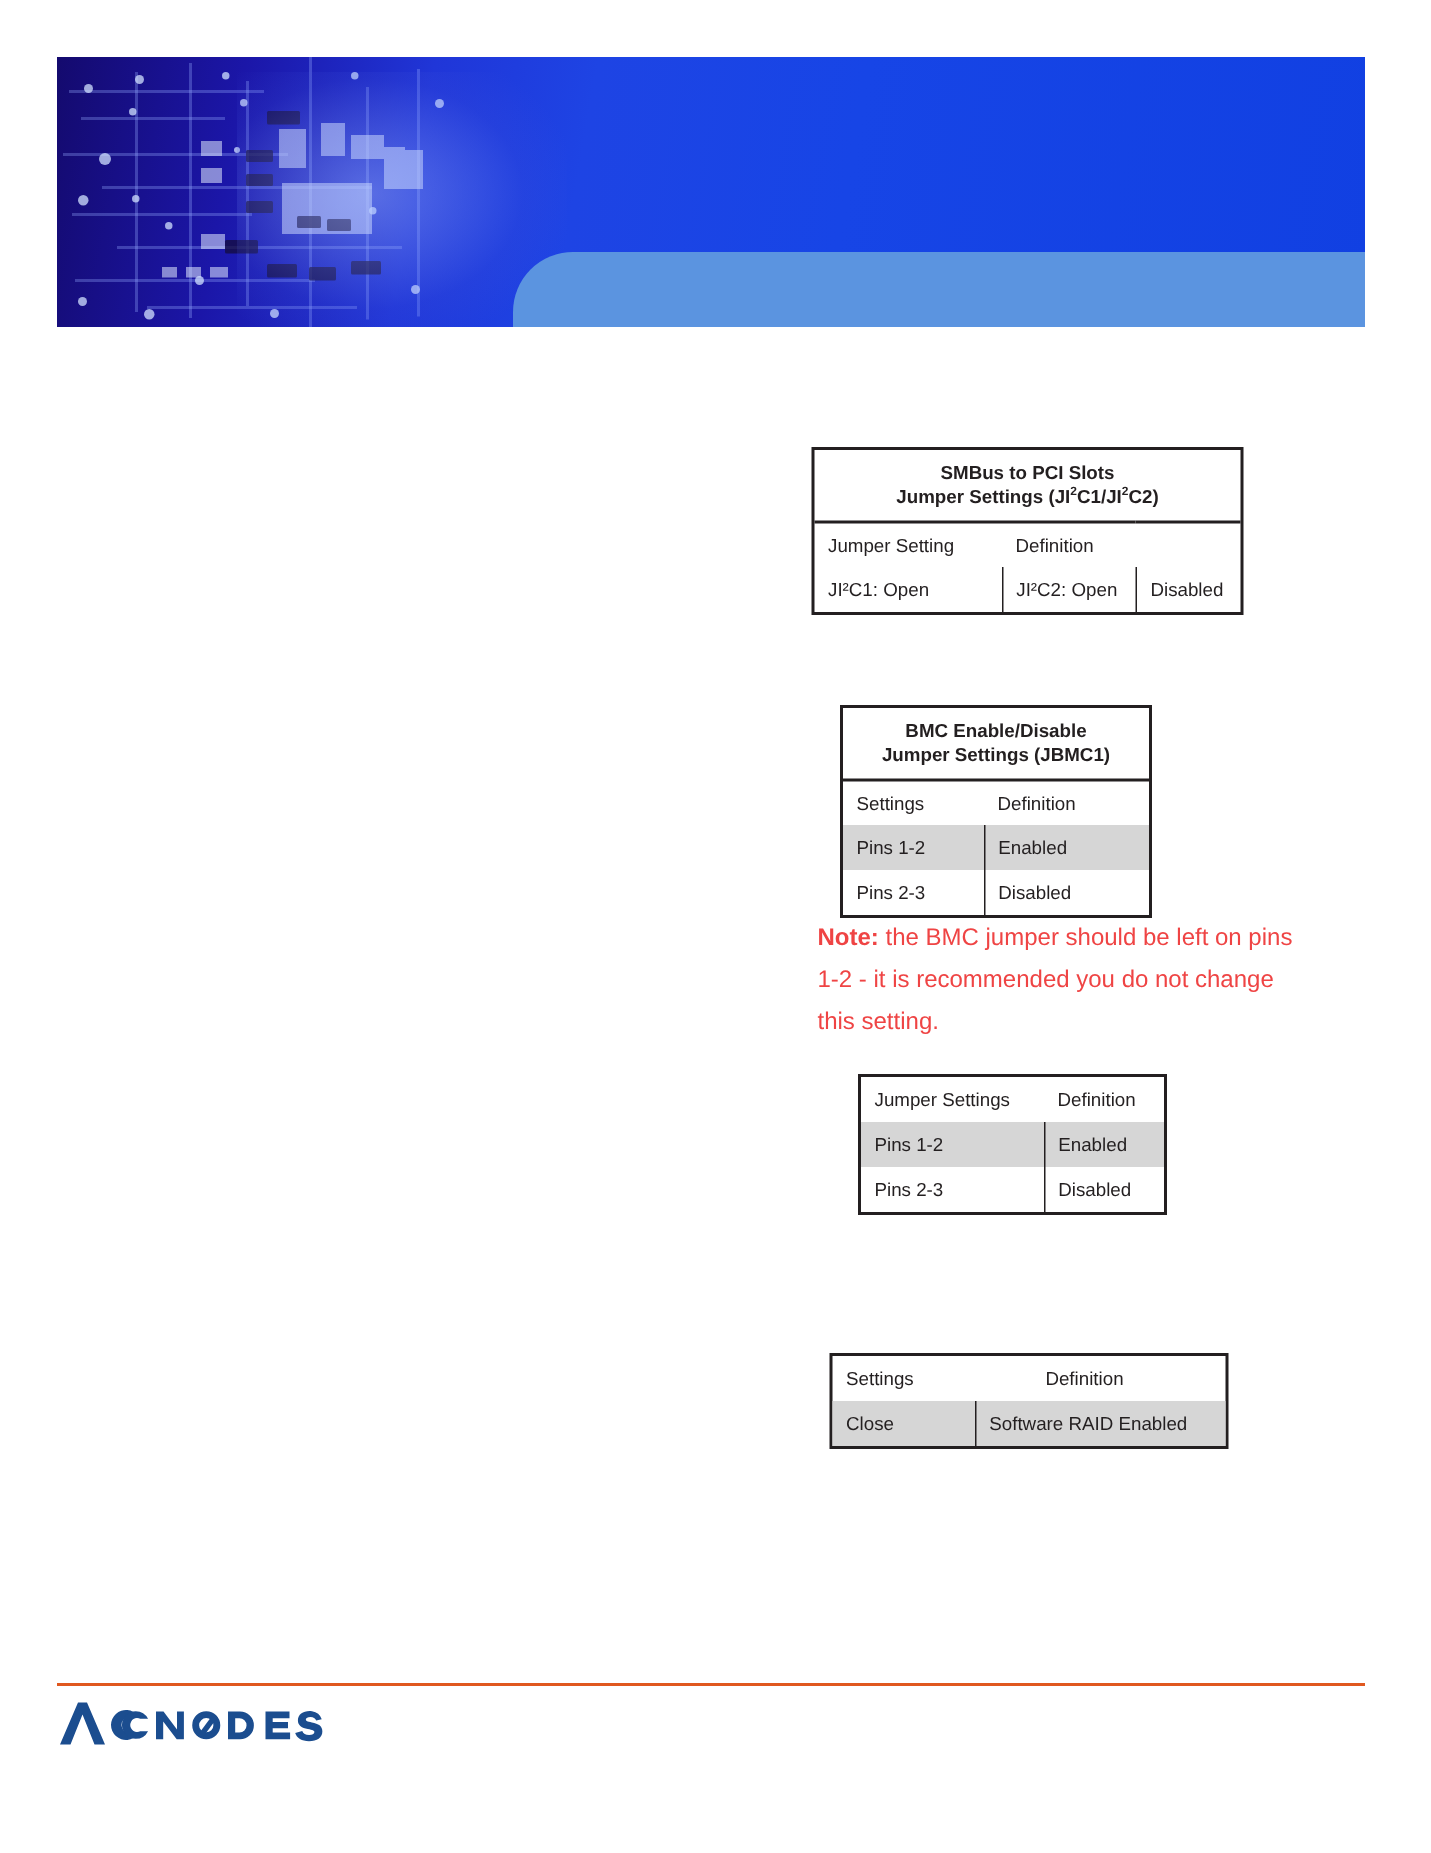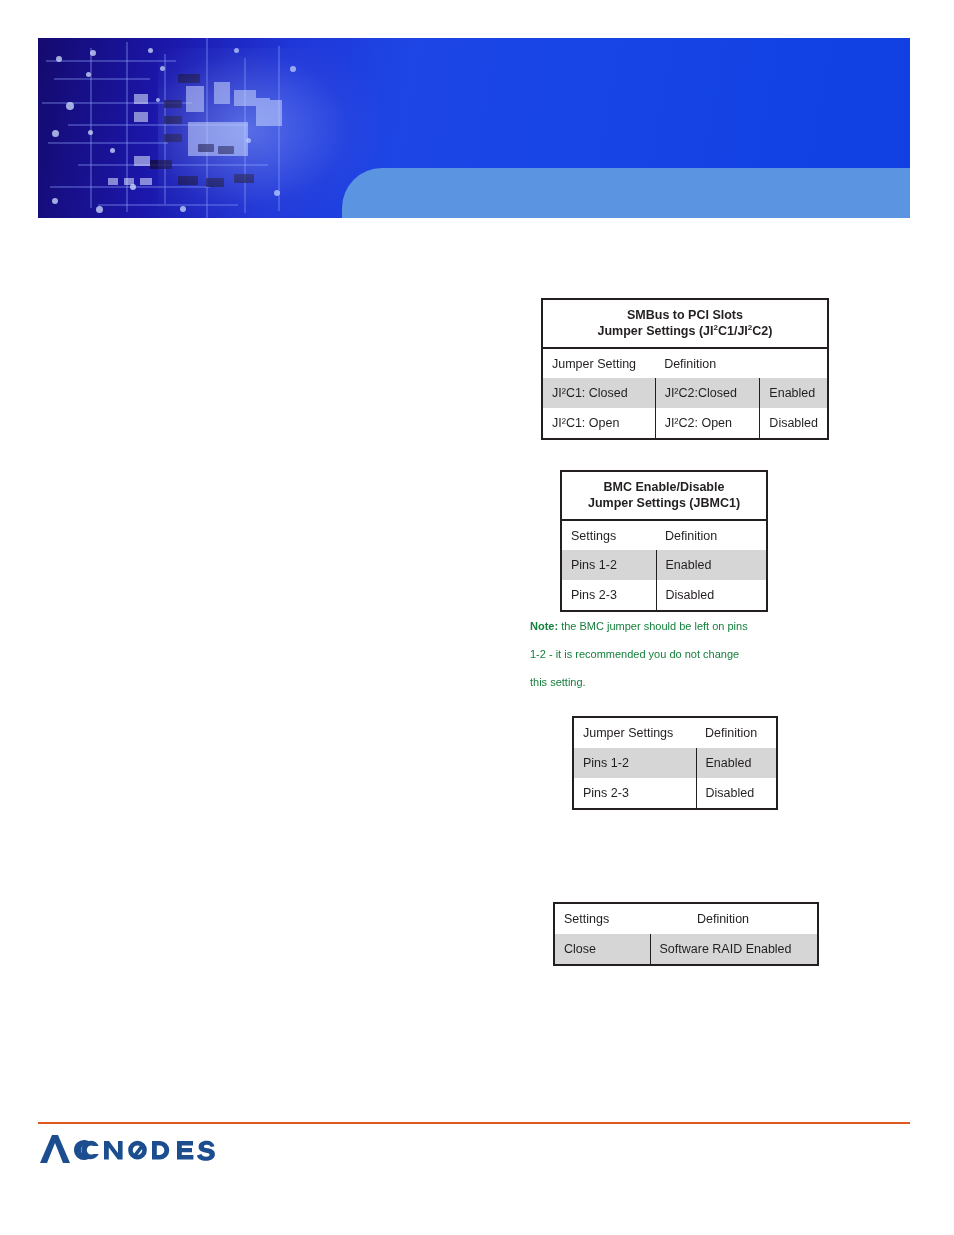--- a/index.html
+++ b/index.html
@@ -110,24 +110,25 @@
   }
   .title-cell .ln { display: block; }
   .hdr td { border-bottom: none; }
   .vdiv { border-left: 1.5px solid #231f20; }
   .shaded td { background: #d6d6d6; }
   .rowh { height: 30px; padding-left: 12px; }
 
   
   .note {
     position: absolute;
-    font-size: 11px;
-    color: #15803d;
+    font-size: 16px;
+    color: #ef4444;
     line-height: 28px;
     width: 330px;
+    margin-left: 15px;
   }
   .note b { font-weight: bold; }
 
   
   .footer-rule {
     position: absolute;
     left: 38px;
     top: 1122px;
     width: 872px;
     height: 1.5px;
@@ -220,25 +221,20 @@
         <tr>
       <td class="title-cell" colspan="3">
         <span class="ln">SMBus to PCI Slots</span>
         <span class="ln"><span>Jumper Settings (JI</span><sup>2</sup><span>C1/JI</span><sup>2</sup><span>C2)</span></span>
       </td>
     </tr>
     <tr class="hdr rowh">
       <td style="width:107px">Jumper Setting</td>
       <td colspan="2">Definition</td>
     </tr>
-    <tr class="shaded rowh">
-      <td>JI²C1: Closed</td>
-      <td class="vdiv" style="width:103px">JI²C2:Closed</td>
-      <td class="vdiv">Enabled</td>
-    </tr>
     <tr class="rowh">
       <td>JI²C1: Open</td>
       <td class="vdiv">JI²C2: Open</td>
       <td class="vdiv">Disabled</td>
     </tr>
   </tbody>
     </table>
 </div>
 
 <div class="jtable" style="left:560px; top:470px; width:208px;">

